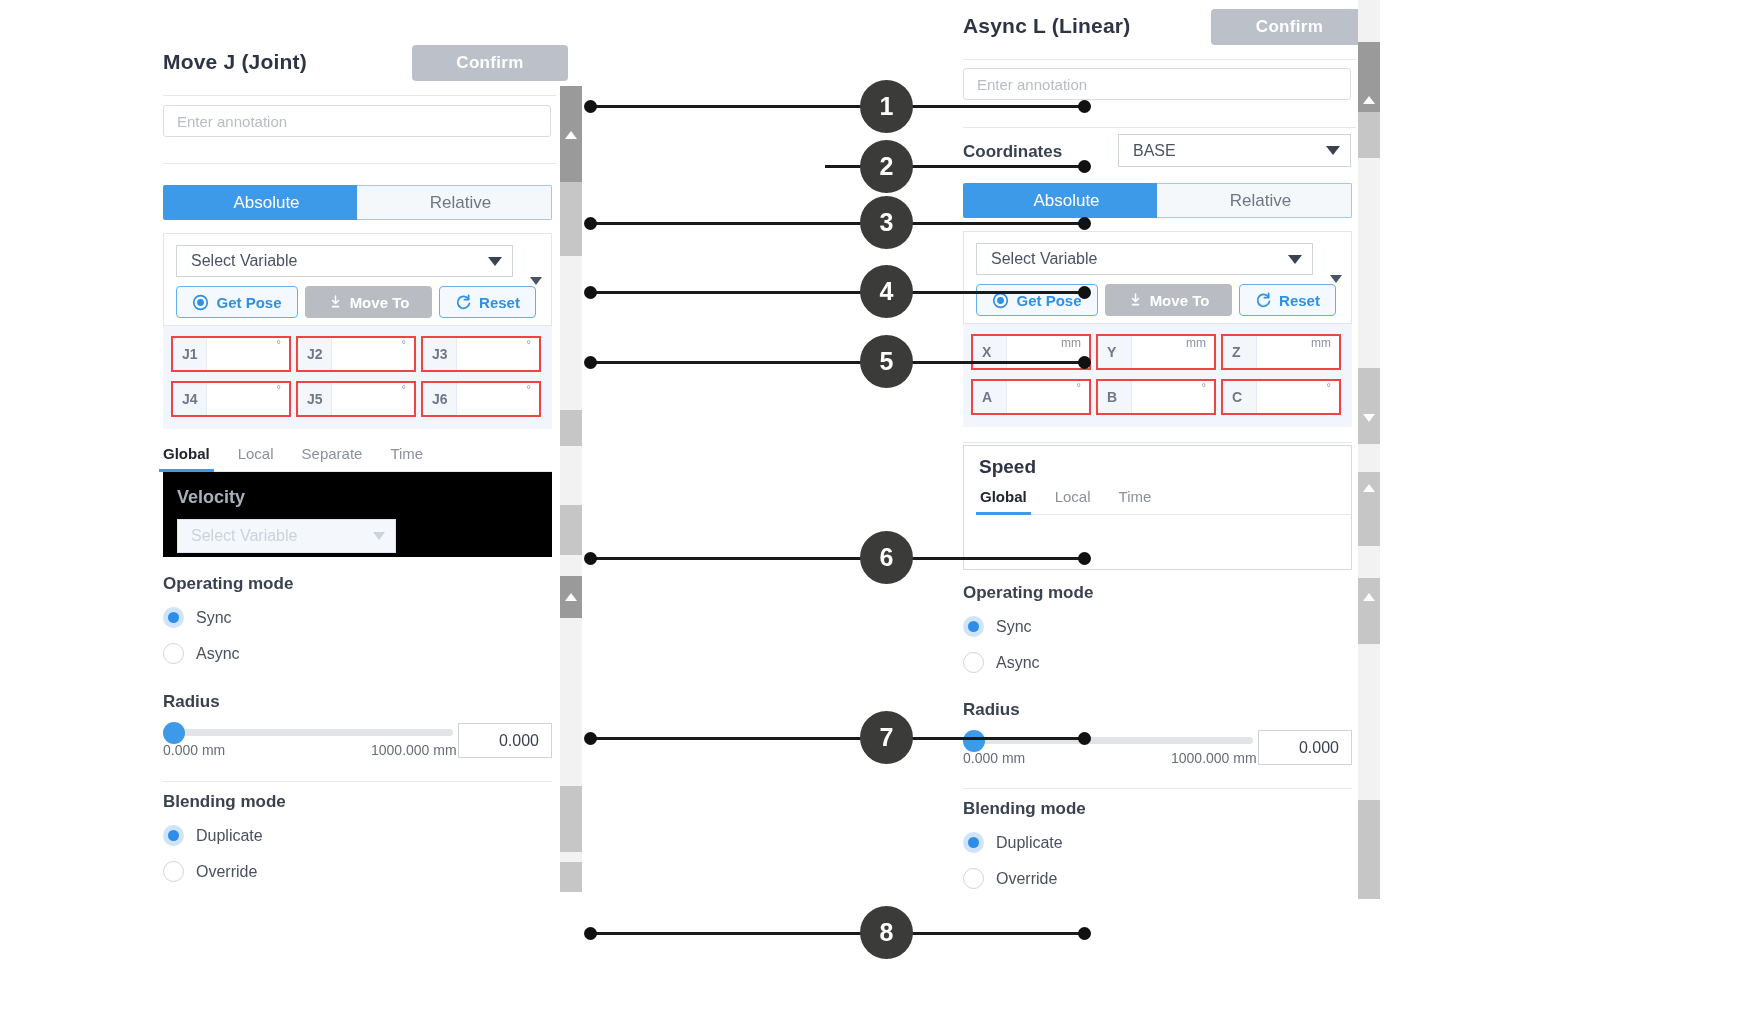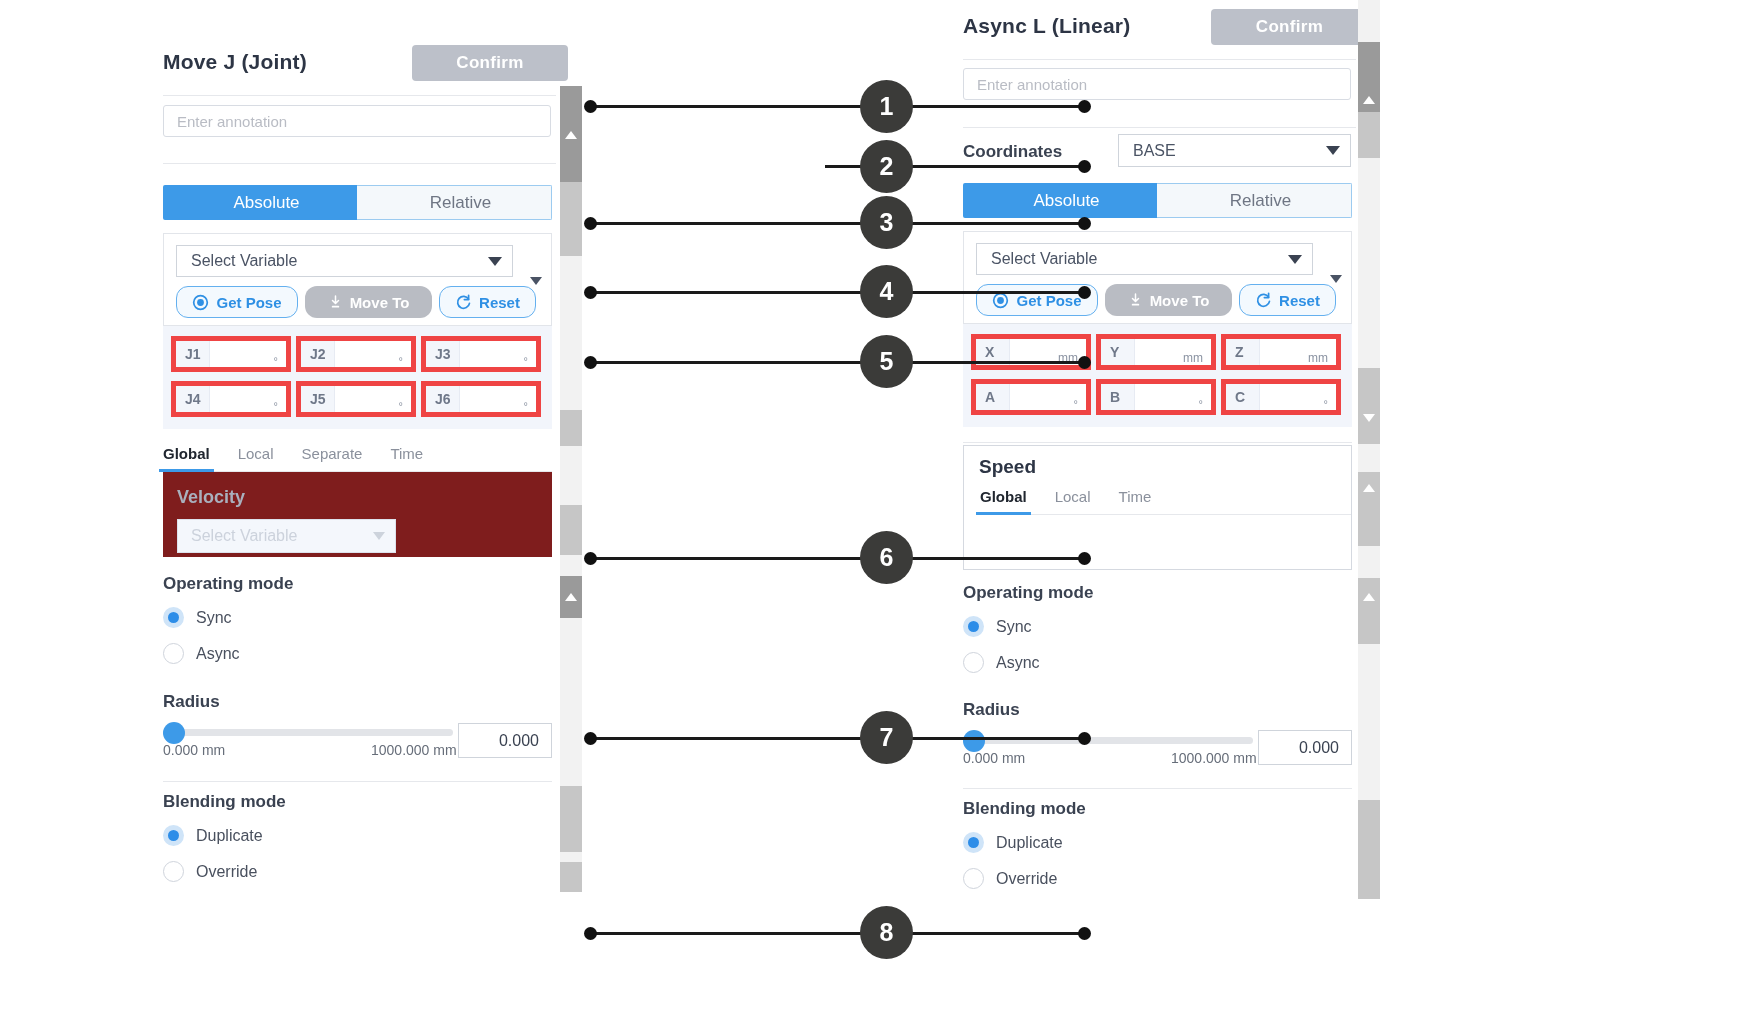--- a/index.html
+++ b/index.html
@@ -42,53 +42,53 @@
   .select{
     position:absolute;border:1px solid #cfd4db;background:#fff;box-sizing:border-box;
     display:flex;align-items:center;padding:0 10px 0 14px;font-size:16px;color:#4a5364;
   }
   .select .cap{flex:1;}
   .caret{width:0;height:0;border-left:7px solid transparent;border-right:7px solid transparent;border-top:9px solid #3a4251;}
   .caret.sm{border-left:6px solid transparent;border-right:6px solid transparent;border-top:8px solid #4a5364;}
   .caret.ghost{border-top-color:#cdd3dc;}
 
   .btn{
-    position:absolute;box-sizing:border-box;border-radius:12px;
+    position:absolute;box-sizing:border-box;border-radius:4px;
     display:flex;align-items:center;justify-content:center;gap:7px;
     font-size:15px;font-weight:bold;
   }
   .btn.outline{border:1px solid #64b0ef;background:#f3f9fe;color:#2f90e4;}
   .btn.solid-grey{background:#b9bcc3;color:#ffffff;}
 
   .sidecaret{position:absolute;display:flex;align-items:center;justify-content:center;}
 
   
   .fieldwrap{position:absolute;background:#f2f5fb;box-sizing:border-box;}
   .field{
-    position:absolute;display:flex;align-items:flex-end;background:#fff;
-    border:5px solid #ef4444;box-sizing:border-box;
+    position:absolute;display:flex;align-items:flex-start;background:#fff;
+    border:2px solid #ef4444;box-sizing:border-box;
   }
   .field .lab{
     width:34px;height:100%;background:#f3f6fb;display:flex;align-items:center;
     justify-content:flex-start;padding-left:9px;box-sizing:border-box;
     font-size:14px;font-weight:bold;color:#6f7889;border-right:1px solid #e7ebf3;
   }
   .field .val{flex:1;height:100%;}
   .field .unit{font-size:12px;color:#8b93a2;padding-right:8px;}
   .field .unit.deg{font-size:11px;}
 
   
   .tabs{position:absolute;display:flex;align-items:flex-end;border-bottom:1px solid #e6e8ec;box-sizing:border-box;}
   .tabs .t{font-size:15px;color:#8a909c;padding:0 0 9px 0;margin-right:28px;position:relative;}
   .tabs .t.on{color:#20262f;font-weight:bold;}
   .tabs .t.on:after{
     content:"";position:absolute;left:-4px;right:-4px;bottom:-1px;height:3px;background:#3d9ae8;
   }
 
-  .velpane{position:absolute;background:#7f1d1d;box-sizing:border-box;}
+  .velpane{position:absolute;background:#000000;box-sizing:border-box;}
   .velpane .vt{position:absolute;font-size:18px;font-weight:bold;color:#a9b0bd;}
   .velpane .ghostsel{
     position:absolute;border:1px solid #dde2ec;background:#f4f7fc;box-sizing:border-box;
     display:flex;align-items:center;padding:0 10px 0 13px;font-size:16px;color:#ccd2dc;
   }
   .velpane .ghostsel .cap{flex:1;}
 
   .speedbox{position:absolute;border:1px solid #d5d9e0;box-sizing:border-box;background:#fff;overflow:hidden;}
   .speedbox .sttl{position:absolute;font-size:19px;font-weight:bold;color:#2d3545;}
 

